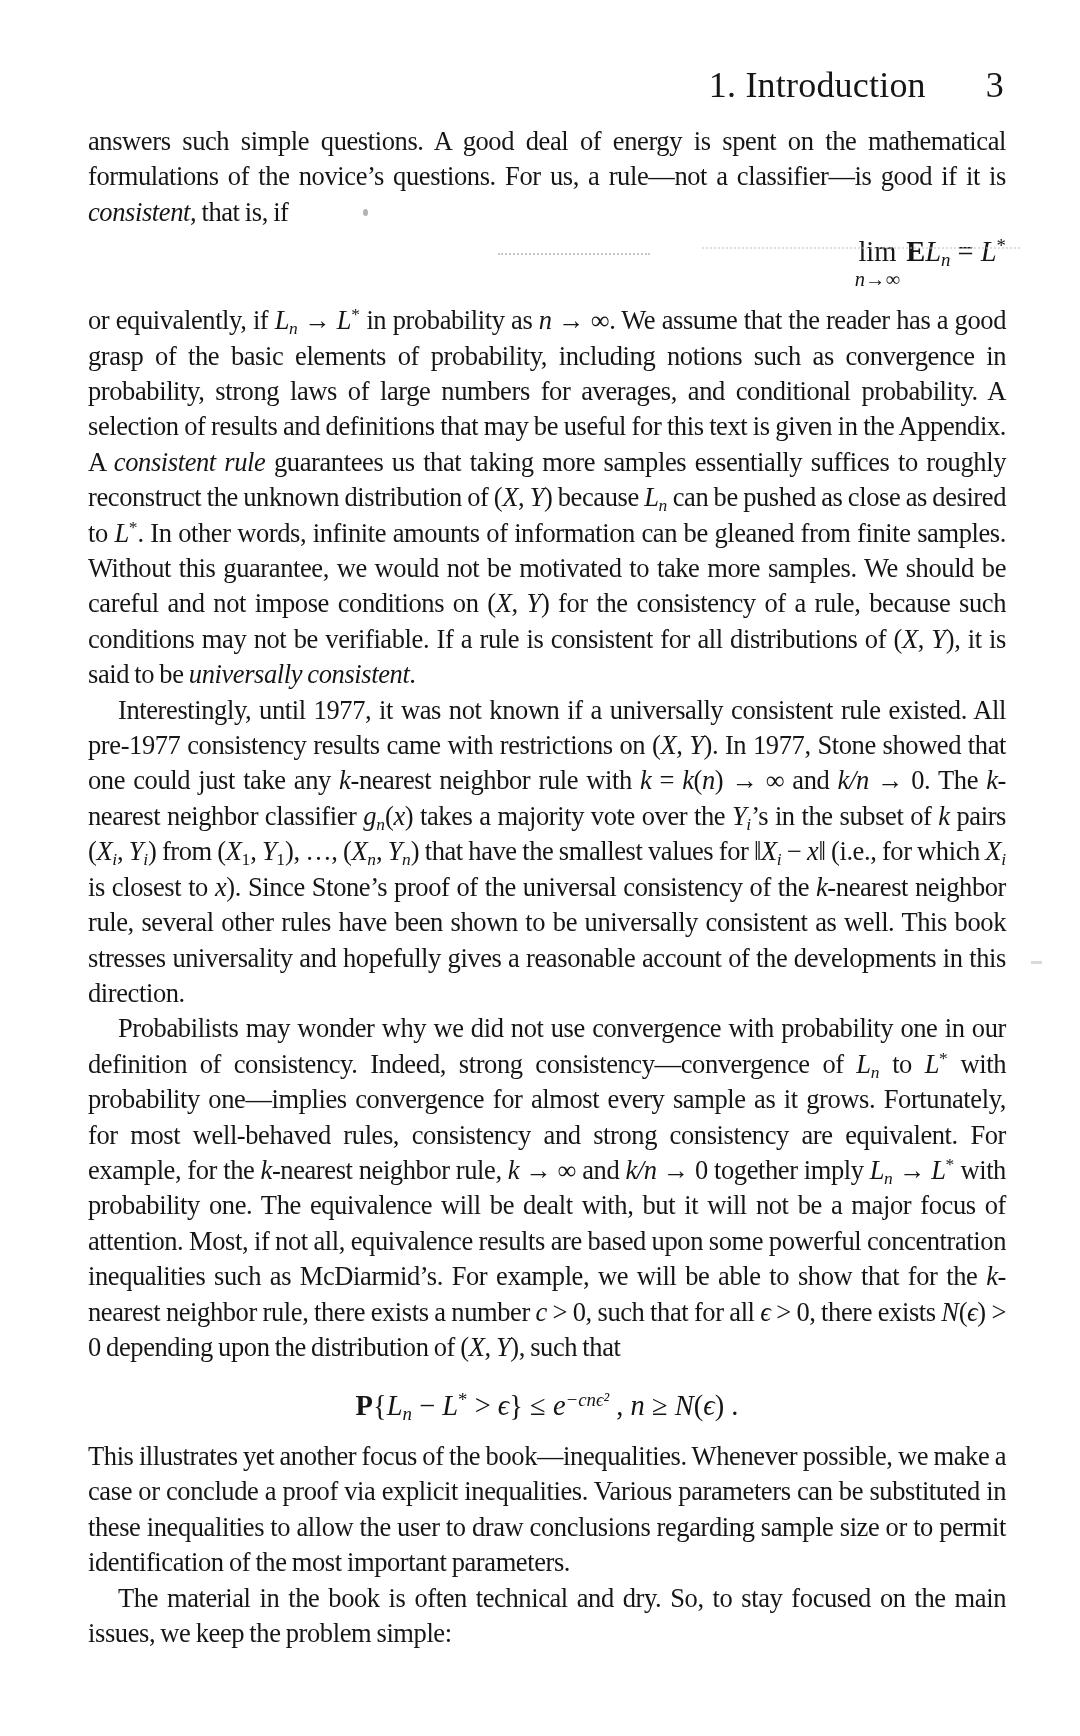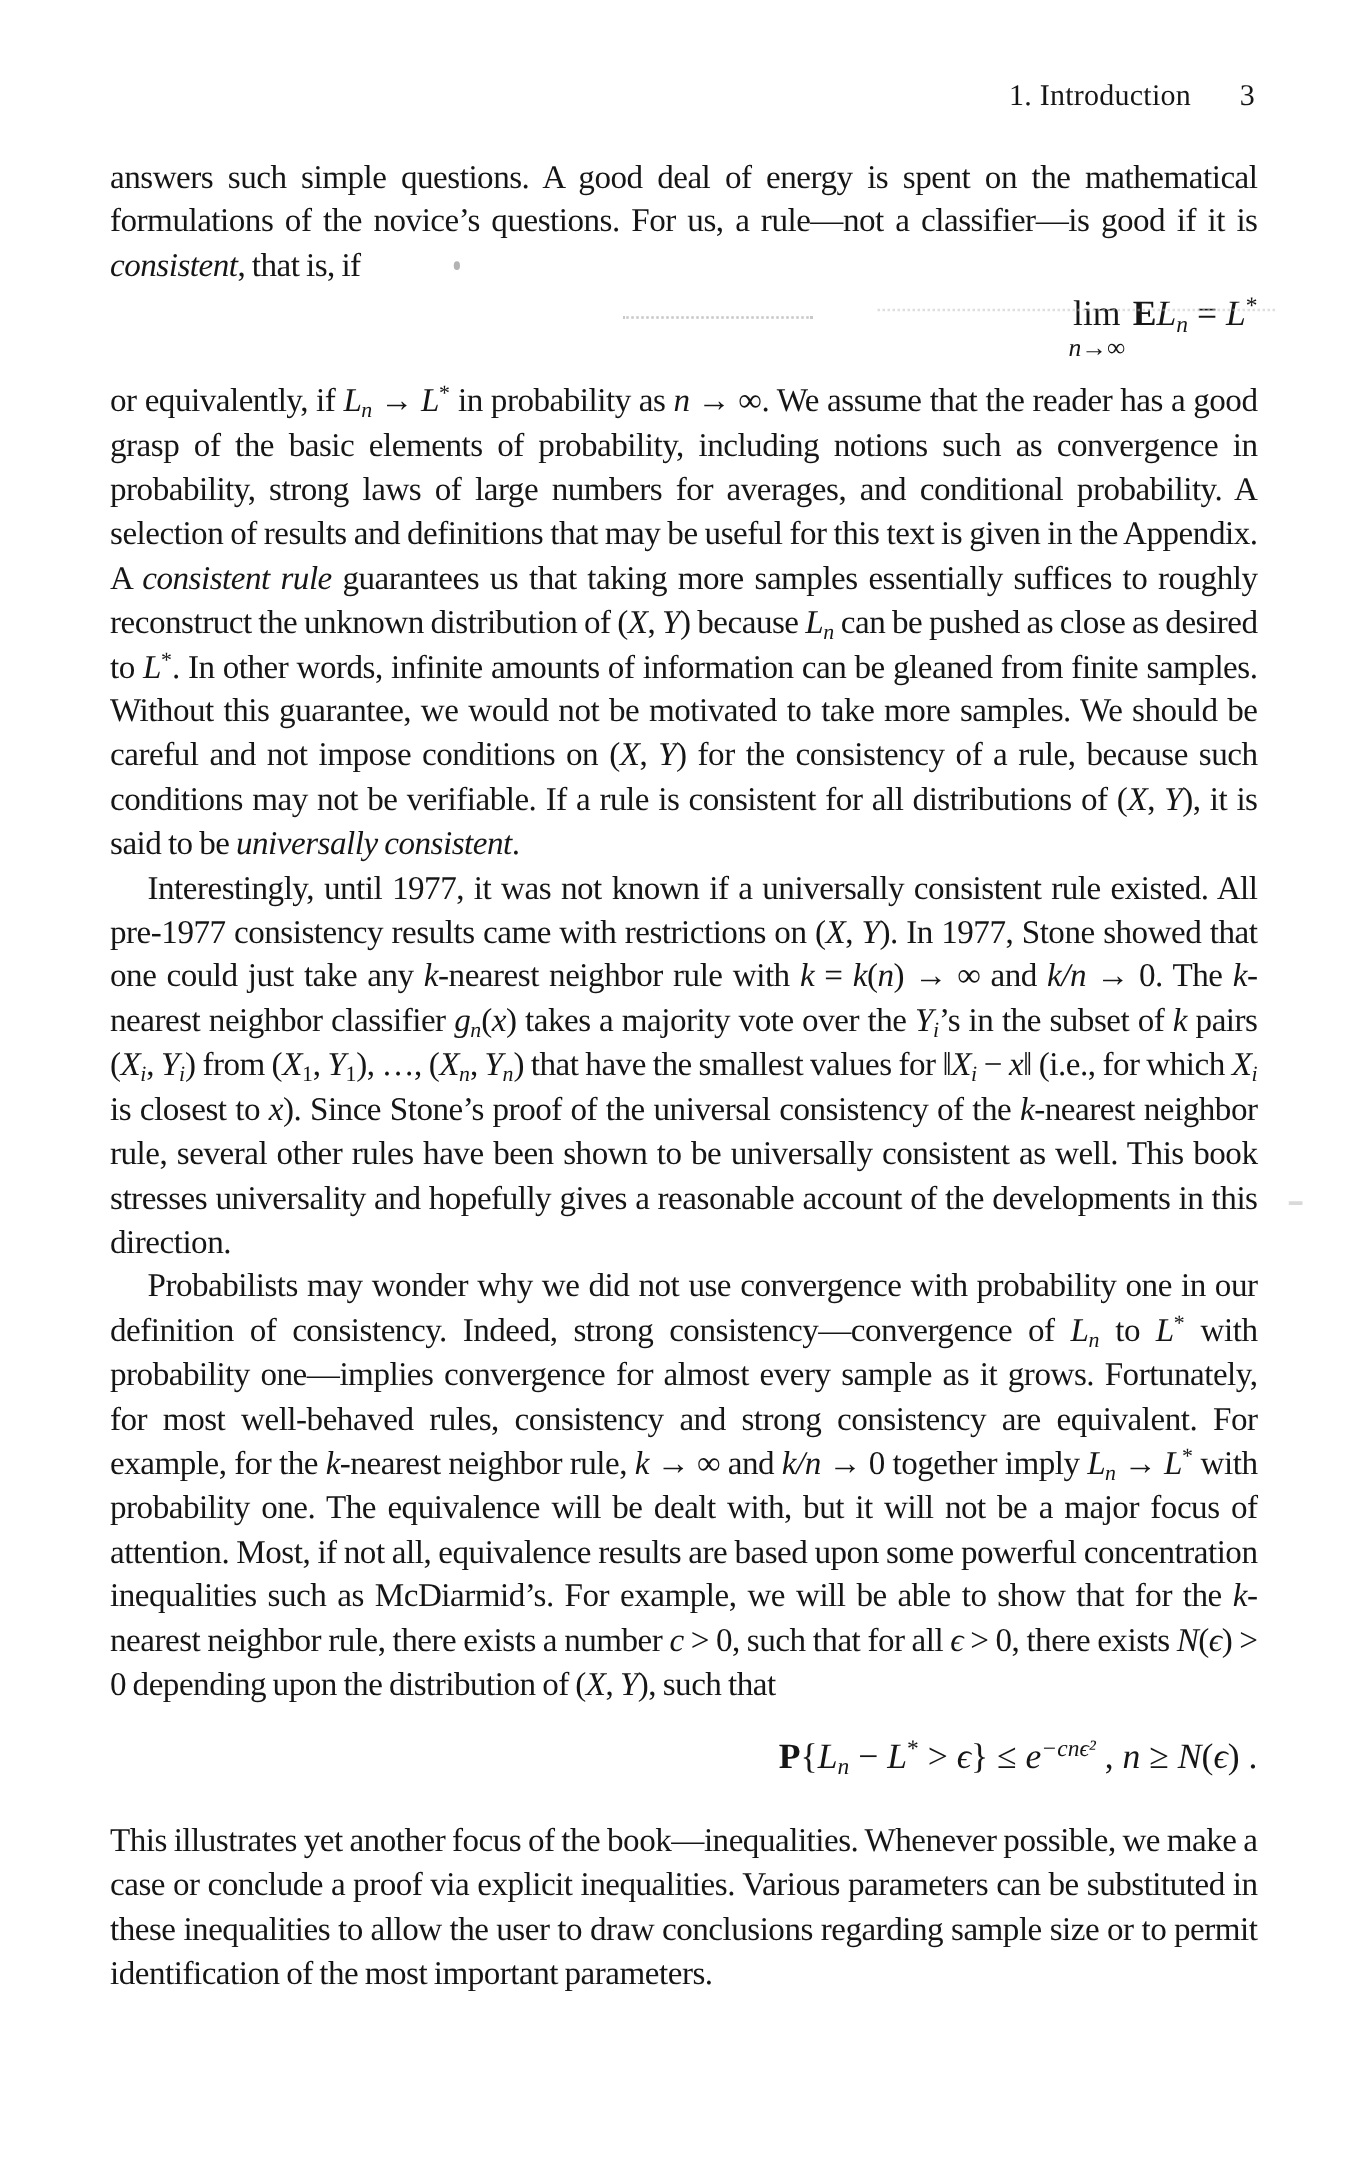--- a/index.html
+++ b/index.html
@@ -6,22 +6,22 @@
   .page{
     position:relative;
     width:1080px;height:1736px;
     background:#ffffff;
     font-family:"Liberation Serif","DejaVu Serif",serif;
     color:#161616;
     overflow:hidden;
   }
   .running-header{
     position:absolute;top:64px;left:0;width:1004px;
-    display:flex;justify-content:flex-end;align-items:baseline;gap:39px;
-    font-size:24px;letter-spacing:0.2px;
+    display:flex;justify-content:flex-end;align-items:baseline;gap:60px;
+    font-size:36px;letter-spacing:0.2px;
   }
   .page-body{
     position:absolute;top:124px;left:88px;width:918px;
     font-size:26.5px;line-height:35.4px;
     text-align:justify;
     letter-spacing:-0.4px;word-spacing:-1px;
   }
   .para{margin:0;text-indent:0;font-family:Liberation Serif, serif;}
   .para.indent{text-indent:30px;}
   .it{font-style:italic;}
@@ -30,22 +30,22 @@
   sub{vertical-align:-0.28em;}
   sup{vertical-align:0.5em;}
   .eq-lim{
     display:flex;justify-content:flex-end;align-items:flex-start;gap:6px;
     margin:7px 0 13px;font-size:28.5px;line-height:1.02;
     letter-spacing:0;word-spacing:0;text-align:center;
   }
   .limstack{display:inline-flex;flex-direction:column;align-items:center;}
   .lim-under{font-size:20.5px;margin-top:3px;}
   .eq-inline{
-    margin:23px 0 31px;font-size:28.5px;line-height:1.25;
-    letter-spacing:0;word-spacing:0;text-align:right;text-indent:0;font-family:Liberation Serif, serif;
+    margin:23px 0 15px;font-size:28.5px;line-height:1.25;
+    letter-spacing:0;word-spacing:0;text-align:center;text-indent:0;font-family:Liberation Serif, serif;
   }
   
   .artifact{position:absolute;pointer-events:none;}
   .a-dot{top:209px;left:363px;width:5px;height:7px;background:#9a9a9a;border-radius:50%;opacity:.75;}
   .a-dots-under{top:253px;left:498px;width:152px;border-top:2px dotted #ababab;opacity:.65;}
   .a-dots-right{top:247px;left:702px;width:318px;border-top:2px dotted #c4c4c4;opacity:.55;}
   .a-margin-dash{top:961px;left:1031px;width:11px;border-top:3px solid #cfcfcf;opacity:.8;}
 </style>
 </head>
 <body>
@@ -64,20 +64,21 @@
           <span>lim</span>
           <span class="lim-under"><span class="it">n</span><span>→∞</span></span>
         </span>
         <span><span class="bf">E</span><span class="it">L</span><sub class="it">n</sub><span> = </span><span class="it">L</span><sup>*</sup></span>
       </div>
       <p class="para"><span>or equivalently, if </span><span class="it">L</span><sub class="it">n</sub><span> → </span><span class="it">L</span><sup>*</sup><span> in probability as </span><span class="it">n</span><span> → ∞. We assume that the reader has a good grasp of the basic elements of probability, including notions such as convergence in probability, strong laws of large numbers for averages, and conditional probability. A selection of results and definitions that may be useful for this text is given in the Appendix. A </span><span class="it">consistent rule</span><span> guarantees us that taking more samples essentially suffices to roughly reconstruct the unknown distribution of (</span><span class="it">X</span><span>, </span><span class="it">Y</span><span>) because </span><span class="it">L</span><sub class="it">n</sub><span> can be pushed as close as desired to </span><span class="it">L</span><sup>*</sup><span>. In other words, infinite amounts of information can be gleaned from finite samples. Without this guarantee, we would not be motivated to take more samples. We should be careful and not impose conditions on (</span><span class="it">X</span><span>, </span><span class="it">Y</span><span>) for the consistency of a rule, because such conditions may not be verifiable. If a rule is consistent for all distributions of (</span><span class="it">X</span><span>, </span><span class="it">Y</span><span>), it is said to be </span><span class="it">universally consistent</span><span>.</span></p>
       <p class="para indent"><span>Interestingly, until 1977, it was not known if a universally consistent rule existed. All pre-1977 consistency results came with restrictions on (</span><span class="it">X</span><span>, </span><span class="it">Y</span><span>). In 1977, Stone showed that one could just take any </span><span class="it">k</span><span>-nearest neighbor rule with </span><span class="it">k</span><span> = </span><span class="it">k</span><span>(</span><span class="it">n</span><span>) → ∞ and </span><span class="it">k/n</span><span> → 0. The </span><span class="it">k</span><span>-nearest neighbor classifier </span><span class="it">g</span><sub class="it">n</sub><span>(</span><span class="it">x</span><span>) takes a majority vote over the </span><span class="it">Y</span><sub class="it">i</sub><span>’s in the subset of </span><span class="it">k</span><span> pairs (</span><span class="it">X</span><sub class="it">i</sub><span>, </span><span class="it">Y</span><sub class="it">i</sub><span>) from (</span><span class="it">X</span><sub>1</sub><span>, </span><span class="it">Y</span><sub>1</sub><span>), …, (</span><span class="it">X</span><sub class="it">n</sub><span>, </span><span class="it">Y</span><sub class="it">n</sub><span>) that have the smallest values for ‖</span><span class="it">X</span><sub class="it">i</sub><span> − </span><span class="it">x</span><span>‖ (i.e., for which </span><span class="it">X</span><sub class="it">i</sub><span> is closest to </span><span class="it">x</span><span>). Since Stone’s proof of the universal consistency of the </span><span class="it">k</span><span>-nearest neighbor rule, several other rules have been shown to be universally consistent as well. This book stresses universality and hopefully gives a reasonable account of the developments in this direction.</span></p>
       <p class="para indent"><span>Probabilists may wonder why we did not use convergence with probability one in our definition of consistency. Indeed, strong consistency—convergence of </span><span class="it">L</span><sub class="it">n</sub><span> to </span><span class="it">L</span><sup>*</sup><span> with probability one—implies convergence for almost every sample as it grows. Fortunately, for most well-behaved rules, consistency and strong consistency are equivalent. For example, for the </span><span class="it">k</span><span>-nearest neighbor rule, </span><span class="it">k</span><span> → ∞ and </span><span class="it">k/n</span><span> → 0 together imply </span><span class="it">L</span><sub class="it">n</sub><span> → </span><span class="it">L</span><sup>*</sup><span> with probability one. The equivalence will be dealt with, but it will not be a major focus of attention. Most, if not all, equivalence results are based upon some powerful concentration inequalities such as McDiarmid’s. For example, we will be able to show that for the </span><span class="it">k</span><span>-nearest neighbor rule, there exists a number </span><span class="it">c</span><span> &gt; 0, such that for all </span><span class="it">ϵ</span><span> &gt; 0, there exists </span><span class="it">N</span><span>(</span><span class="it">ϵ</span><span>) &gt; 0 depending upon the distribution of (</span><span class="it">X</span><span>, </span><span class="it">Y</span><span>), such that</span></p>
       <div class="eq-inline"><span class="bf">P</span><span>{</span><span class="it">L</span><sub class="it">n</sub><span> − </span><span class="it">L</span><sup>*</sup><span> &gt; </span><span class="it">ϵ</span><span>} ≤ </span><span class="it">e</span><sup class="it">−cnϵ²</sup><span> , </span><span class="it">n</span><span> ≥ </span><span class="it">N</span><span>(</span><span class="it">ϵ</span><span>) .</span></div>
       <p class="para"><span>This illustrates yet another focus of the book—inequalities. Whenever possible, we make a case or conclude a proof via explicit inequalities. Various parameters can be substituted in these inequalities to allow the user to draw conclusions regarding sample size or to permit identification of the most important parameters.</span></p>
+      <p class="para indent"><span>The material in the book is often technical and dry. So, to stay focused on the main issues, we keep the problem simple:</span></p>
     </div>
 
   <div class="artifact a-dot"></div>
   <div class="artifact a-dots-under"></div>
   <div class="artifact a-dots-right"></div>
   <div class="artifact a-margin-dash"></div>
 
 </div>
 
 </body></html>

